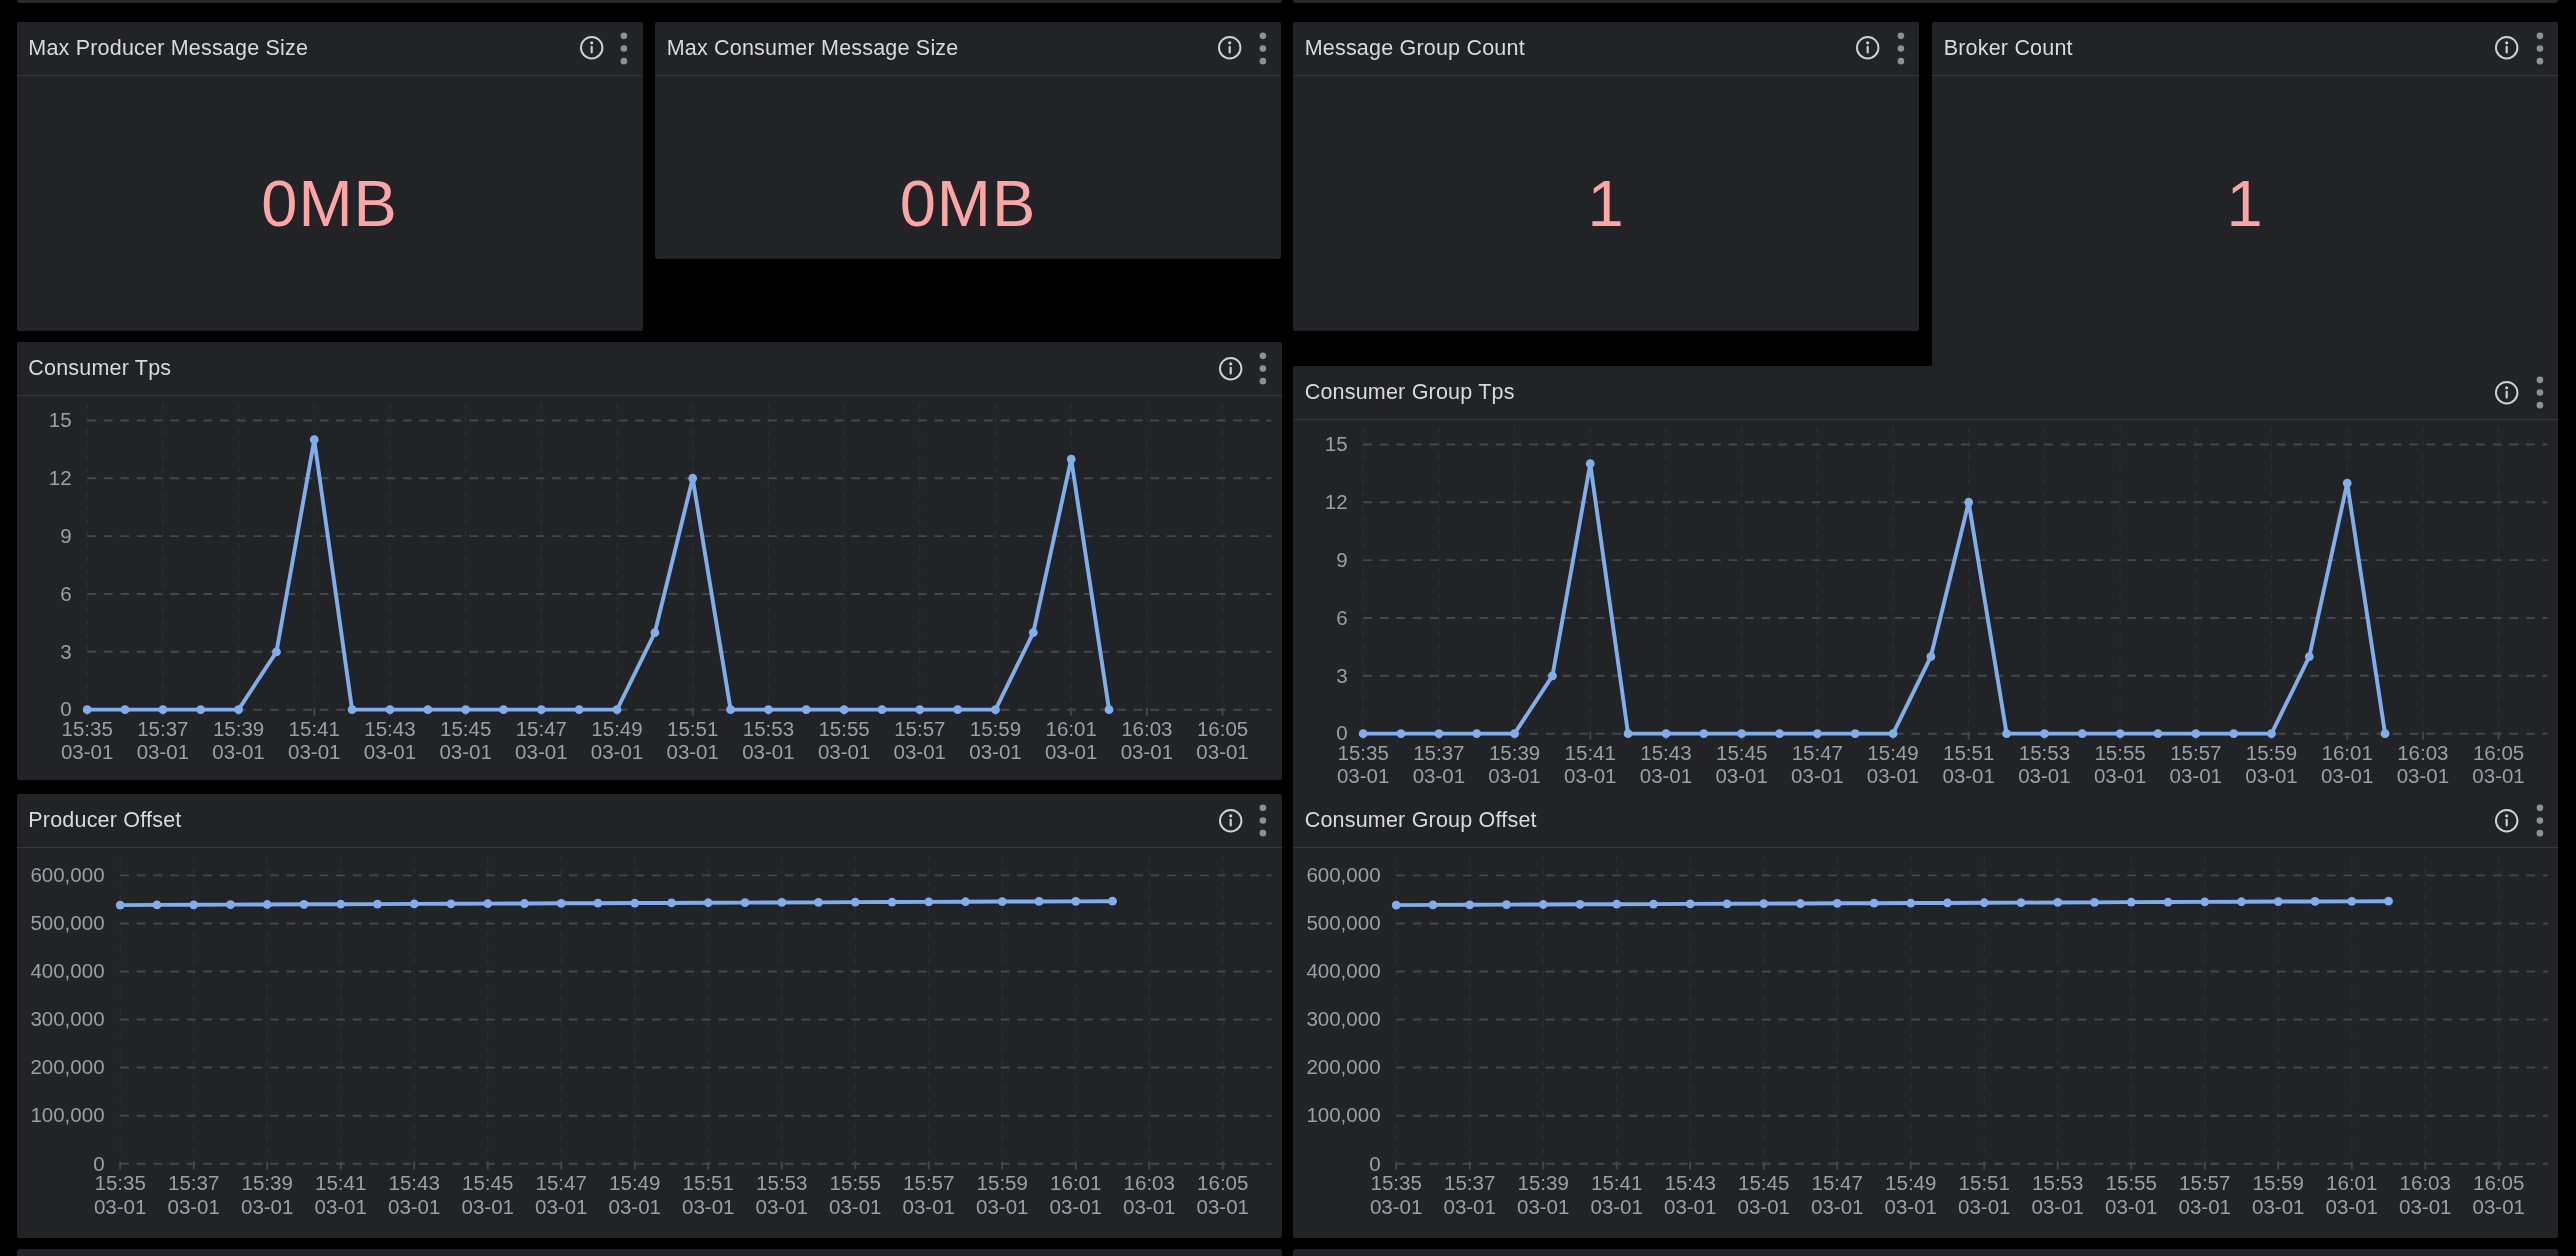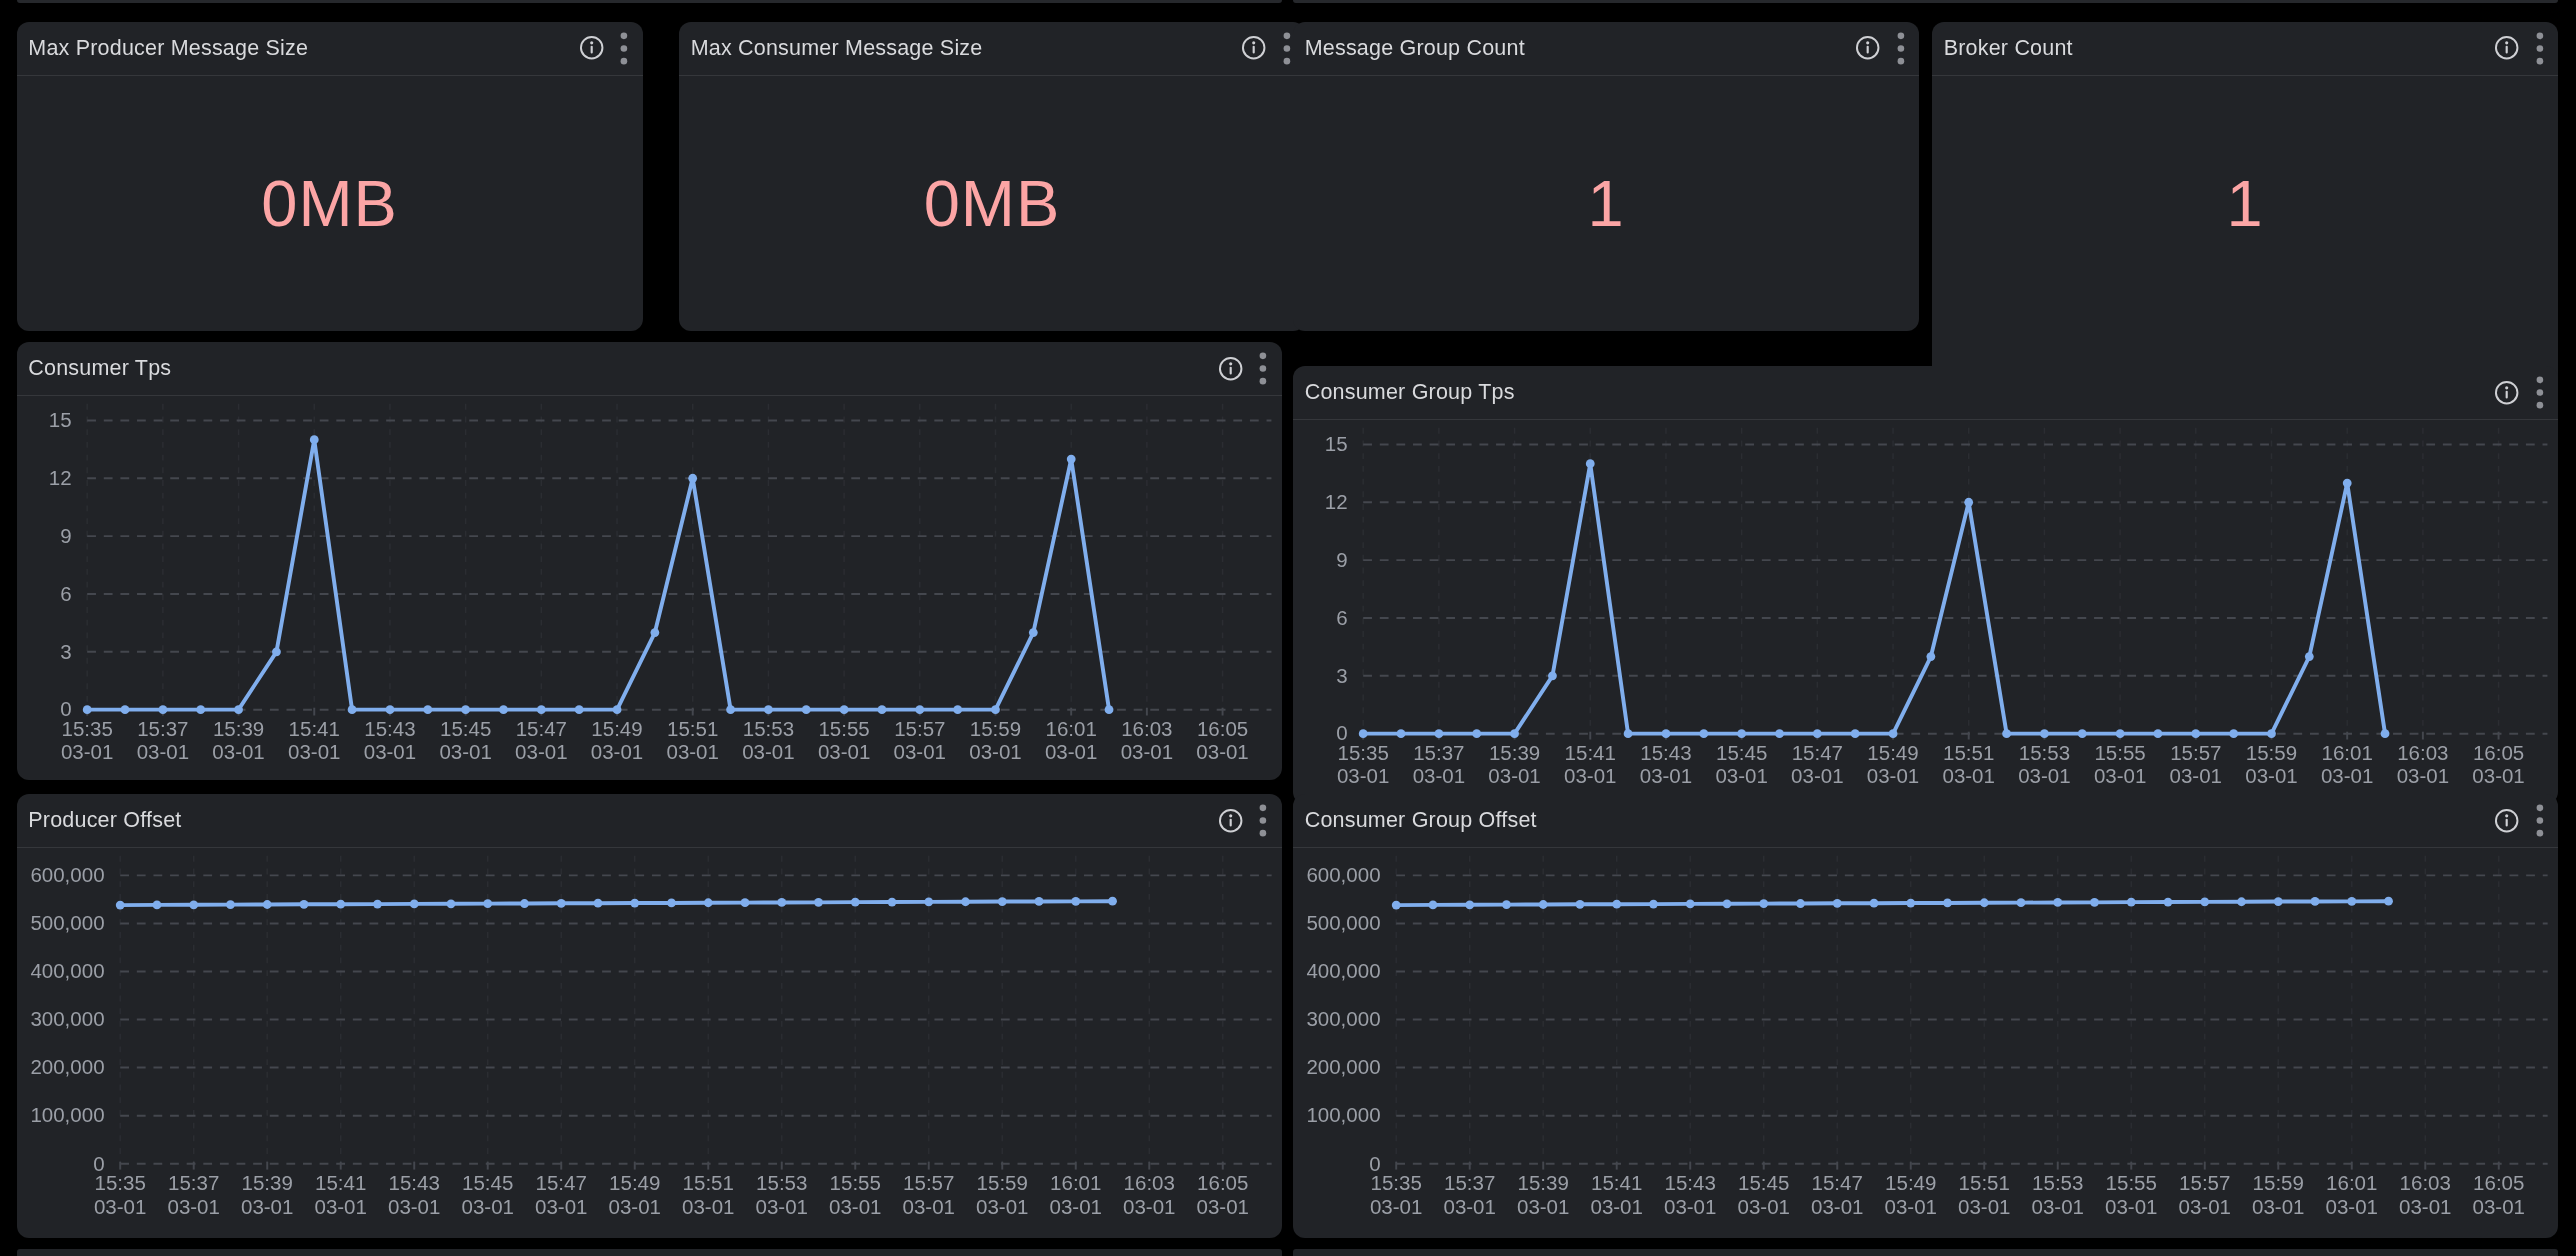--- a/index.html
+++ b/index.html
@@ -7,24 +7,24 @@
     width:2576px;height:1256px;position:relative;overflow:hidden;
     font-family:"Liberation Sans",sans-serif;
     -webkit-font-smoothing:antialiased;
   }
   .strip{position:absolute;background:#26282c;}
   .strip.top{top:0;height:2.9px;border-radius:0 0 2.9px 2.9px;}
   .strip.bottom{top:1249px;height:6.8px;background:#212327;border-radius:2.9px 2.9px 0 0;}
   .strip.lefthalf{left:16.6px;width:1265px;}
   .strip.righthalf{left:1293px;width:1265px;}
 
-  .panel{position:absolute;background:#212327;border-radius:12px;}
+  .panel{position:absolute;background:#212327;border-radius:2px;}
   
   .p-stat1{left:16.6px;  top:21.5px;width:626px;height:309px;}
-  .p-stat2{left:679px; top:21.5px;width:626px;height:309px;}
+  .p-stat2{left:655px; top:21.5px;width:626px;height:237px;}
   .p-stat3{left:1293px;top:21.5px;width:626px;height:309px;}
   .p-stat4{left:1932px;top:21.5px;width:626px;height:389px;}
   
   .p-tps1{left:16.6px;  top:342px;width:1265px;height:438px;}
   .p-tps2{left:1293px;top:342px;width:1265px;height:438px;margin-top:24px;}
   
   .p-off1{left:16.6px;  top:794px;width:1265px;height:444px;}
   .p-off2{left:1293px;top:794px;width:1265px;height:444px;}
 
   .panel-header{

